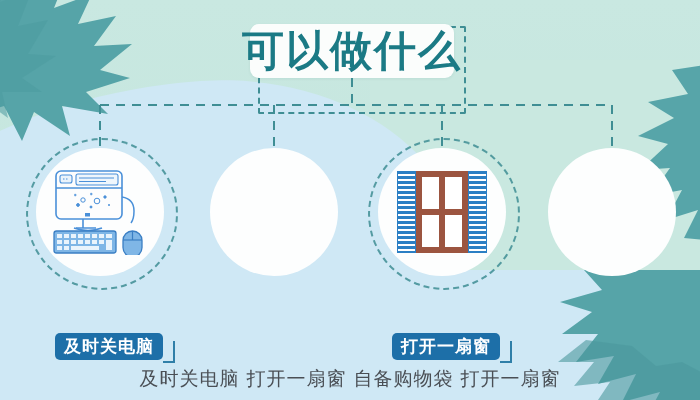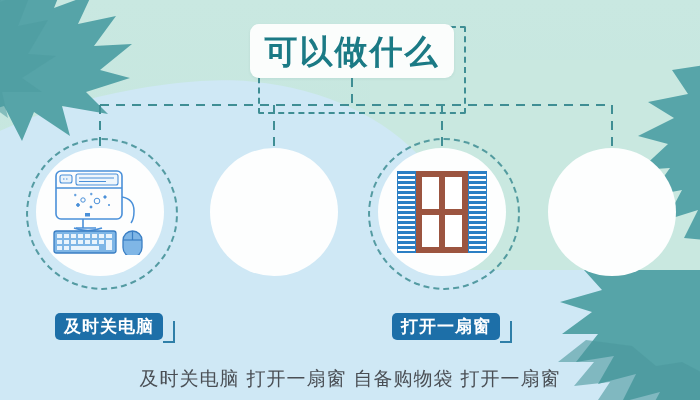--- a/index.html
+++ b/index.html
@@ -45,21 +45,21 @@
     border:2px dashed #3f8e94;border-radius:2px;
     box-sizing:border-box;
   }
   .title-box{
     position:absolute;left:250px;top:24px;width:204px;height:54px;
     background:#fbfdfc;border-radius:9px;
     display:flex;align-items:center;justify-content:center;
     box-shadow:0 1px 3px rgba(40,90,95,.08);
   }
   .title-text{
-    font-size:33px;font-weight:bold;color:#1b7a85;
+    font-size:42px;font-weight:bold;color:#1b7a85;
     letter-spacing:2px;line-height:1;
     white-space:nowrap;
   }
 
   
   .tree{position:absolute;left:0;top:0;width:700px;height:200px;pointer-events:none;}
 
   
   .node{position:absolute;top:148px;width:128px;height:128px;}
   .node .circle{
@@ -75,21 +75,21 @@
   .node-3{left:378px;}
   .node-4{left:548px;}
 
   .icon-wrap{position:absolute;left:0;top:0;width:128px;height:128px;
     display:flex;align-items:center;justify-content:center;}
 
   
   .badge{
     position:absolute;height:27px;border-radius:5px;background:#1d6fa8;
     display:flex;align-items:center;justify-content:center;
-    padding:0 9px;box-sizing:border-box;
+    padding:0 9px;box-sizing:border-box;margin-top:20px;
   }
   .badge-text{color:#ffffff;font-size:17px;font-weight:bold;
     letter-spacing:1px;white-space:nowrap;line-height:1;}
   .badge-bracket{
     position:absolute;width:10px;height:20px;
     border-right:2px solid #2f7fa8;border-bottom:2px solid #2f7fa8;
   }
   .badge-1{left:55px;top:313px;}
   .badge-2{left:392px;top:313px;}
 

